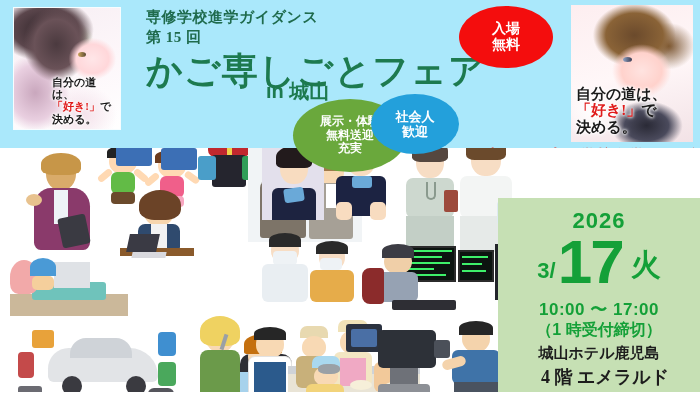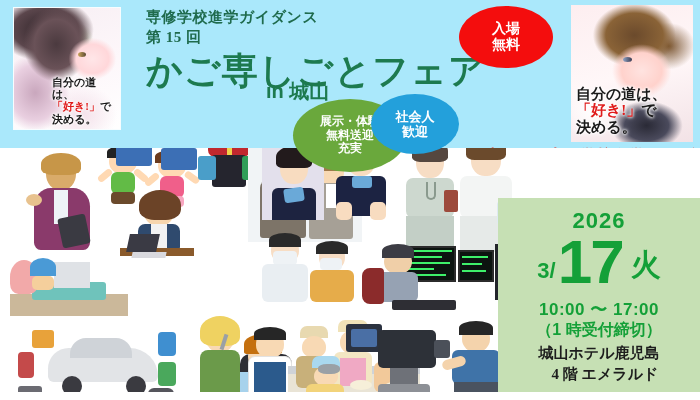--- a/index.html
+++ b/index.html
@@ -94,21 +94,21 @@
   .i-day{font-size:62px;font-weight:bold;color:#14a038;line-height:.92;letter-spacing:-2px;
     font-family:"Liberation Sans","DejaVu Sans",sans-serif;}
   .i-dow{font-size:30px;font-weight:bold;color:#14a038;margin-left:8px;margin-bottom:4px;
     font-family:"Liberation Serif","DejaVu Serif",serif;}
   .i-time{position:absolute;left:0;right:0;top:100px;font-size:17px;font-weight:bold;color:#14a038;
     font-family:"Liberation Sans","DejaVu Sans",sans-serif;letter-spacing:.5px;}
   .i-close{position:absolute;left:0;right:0;top:122px;font-size:16px;font-weight:bold;color:#14a038;
     font-family:"Liberation Sans","DejaVu Sans",sans-serif;}
   .i-venue{position:absolute;left:0;right:0;top:146px;font-size:15px;color:#1d1d1d;font-weight:bold;
     font-family:"Liberation Serif","DejaVu Serif",serif;}
-  .i-room{position:absolute;left:12px;right:0;top:167px;font-size:15px;color:#1d1d1d;font-weight:bold;
+  .i-room{position:absolute;left:12px;right:0;top:167px;font-size:18px;color:#1d1d1d;font-weight:bold;
     font-family:"Liberation Serif","DejaVu Serif",serif;}
 </style>
 </head>
 <body>
 
 <div id="poster">
 
   <div class="blue-band"></div>
 
   <div class="char-card card-left">

